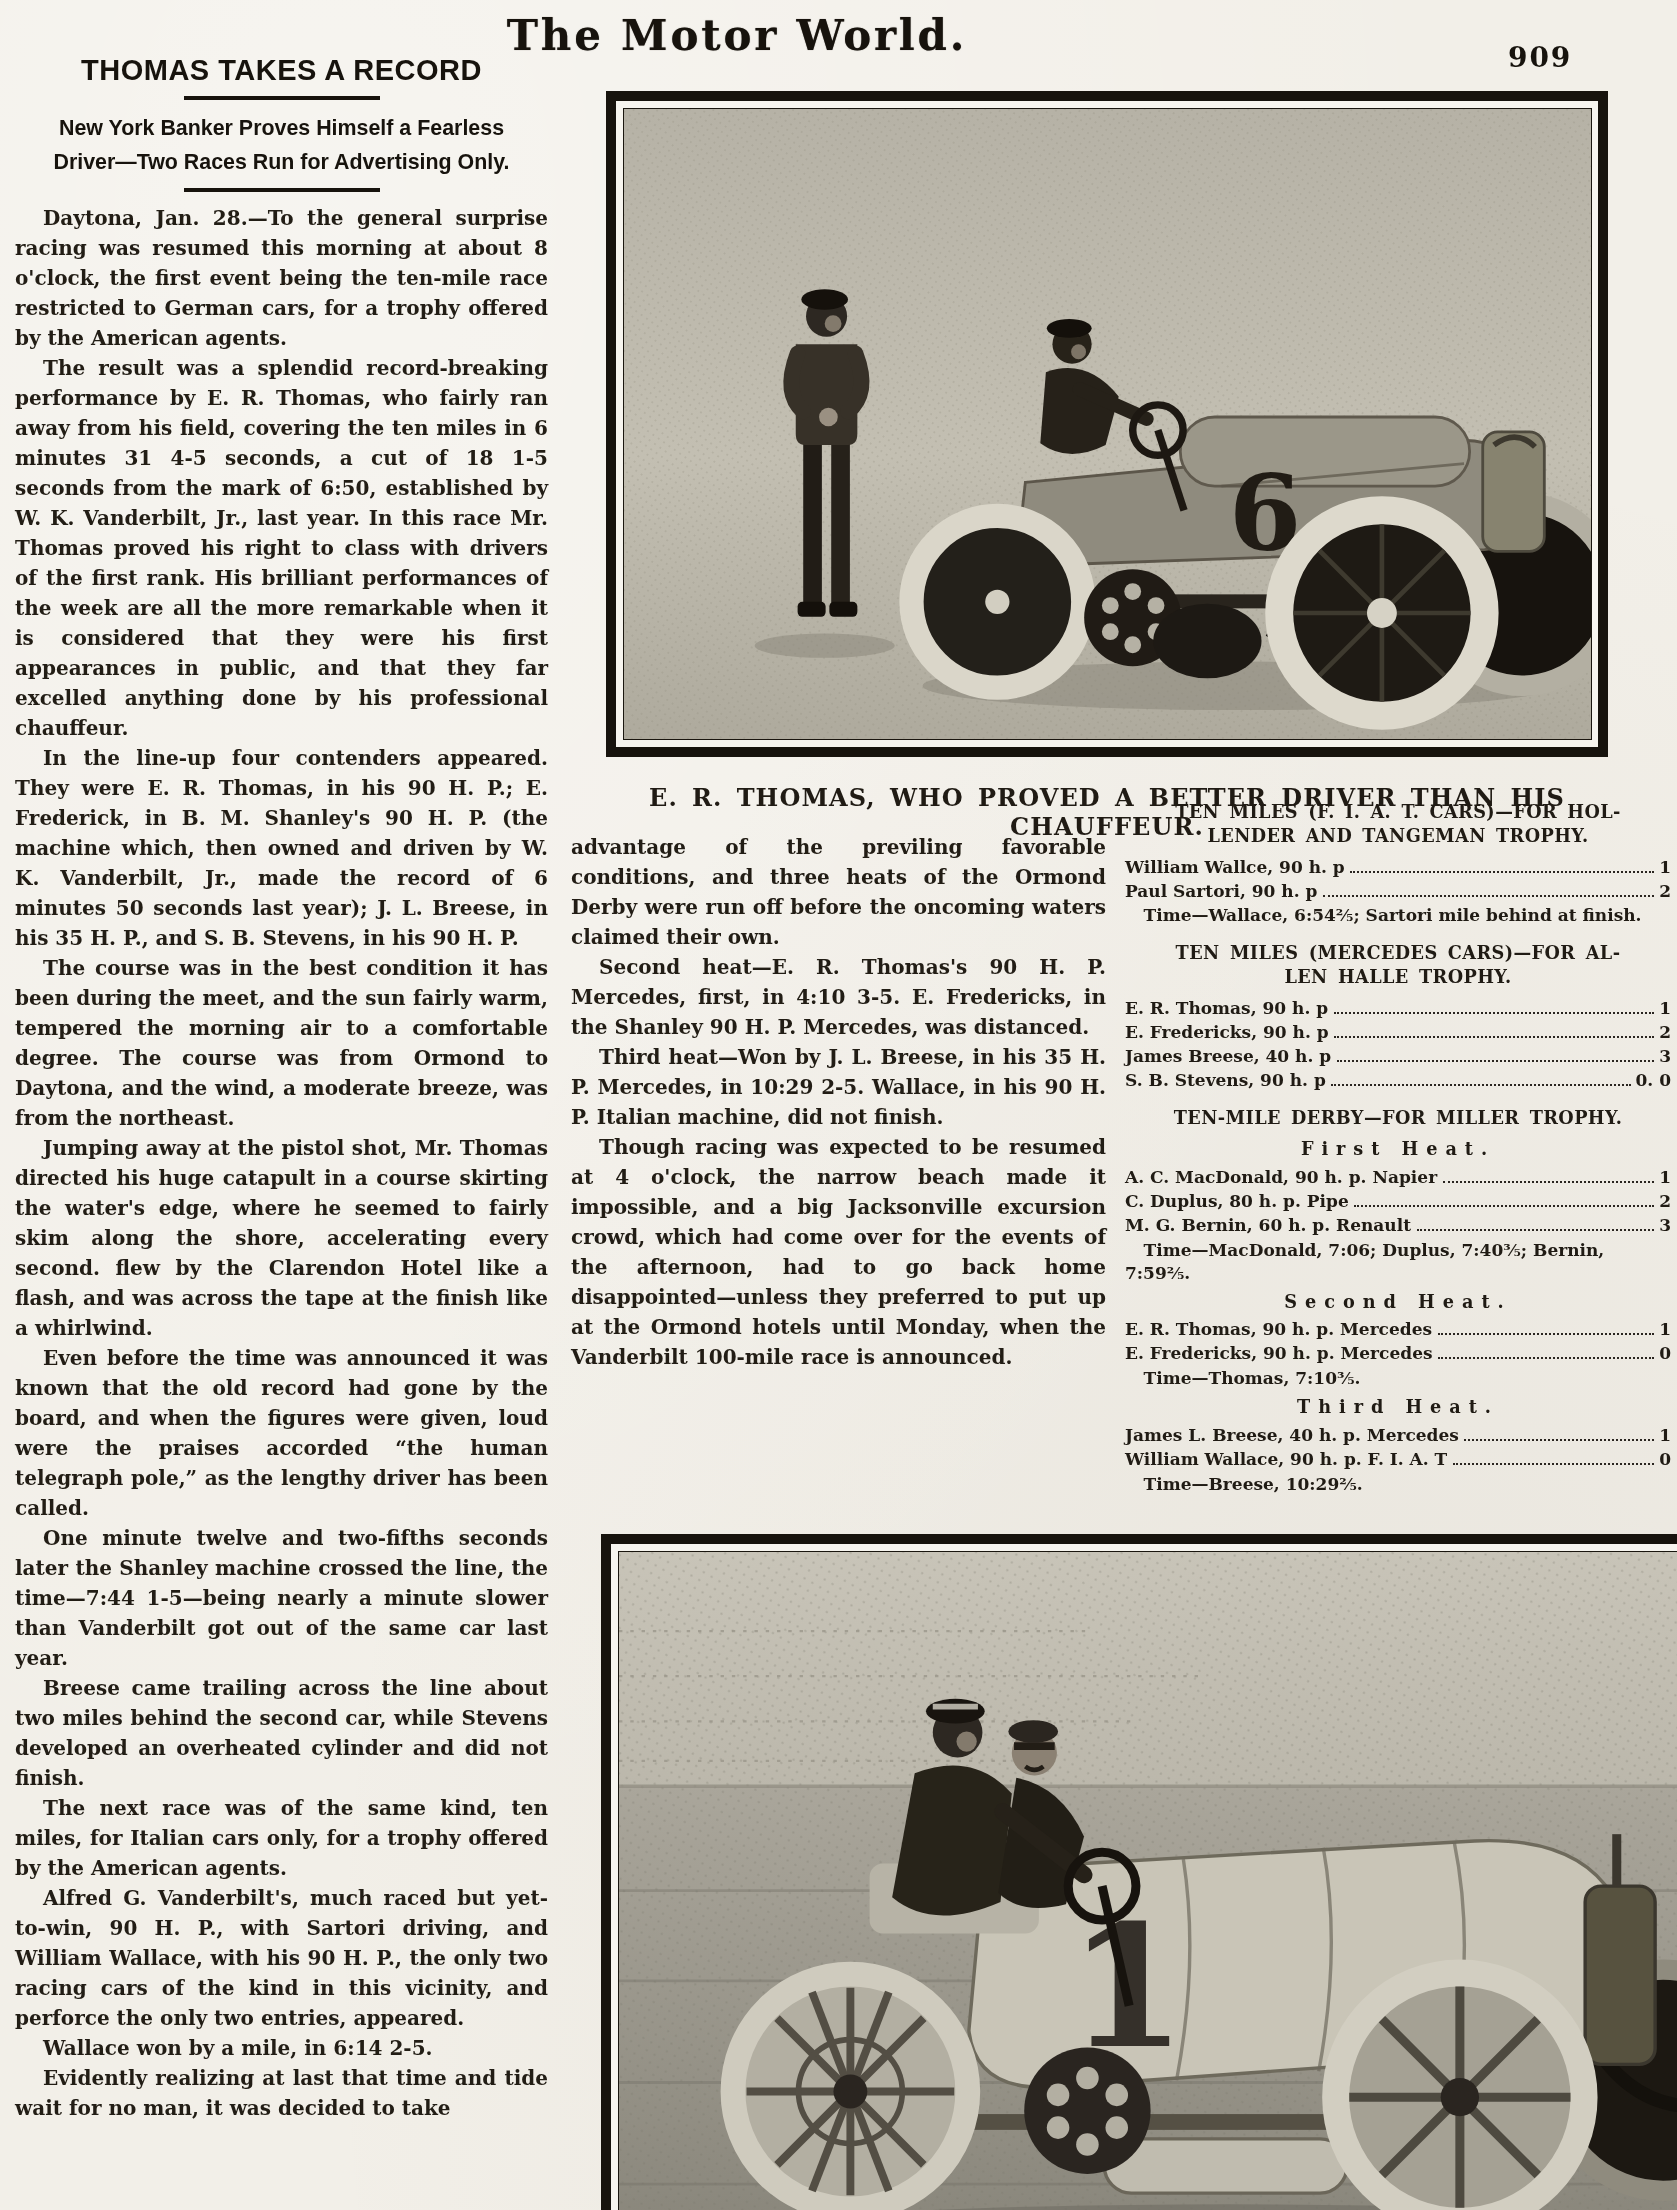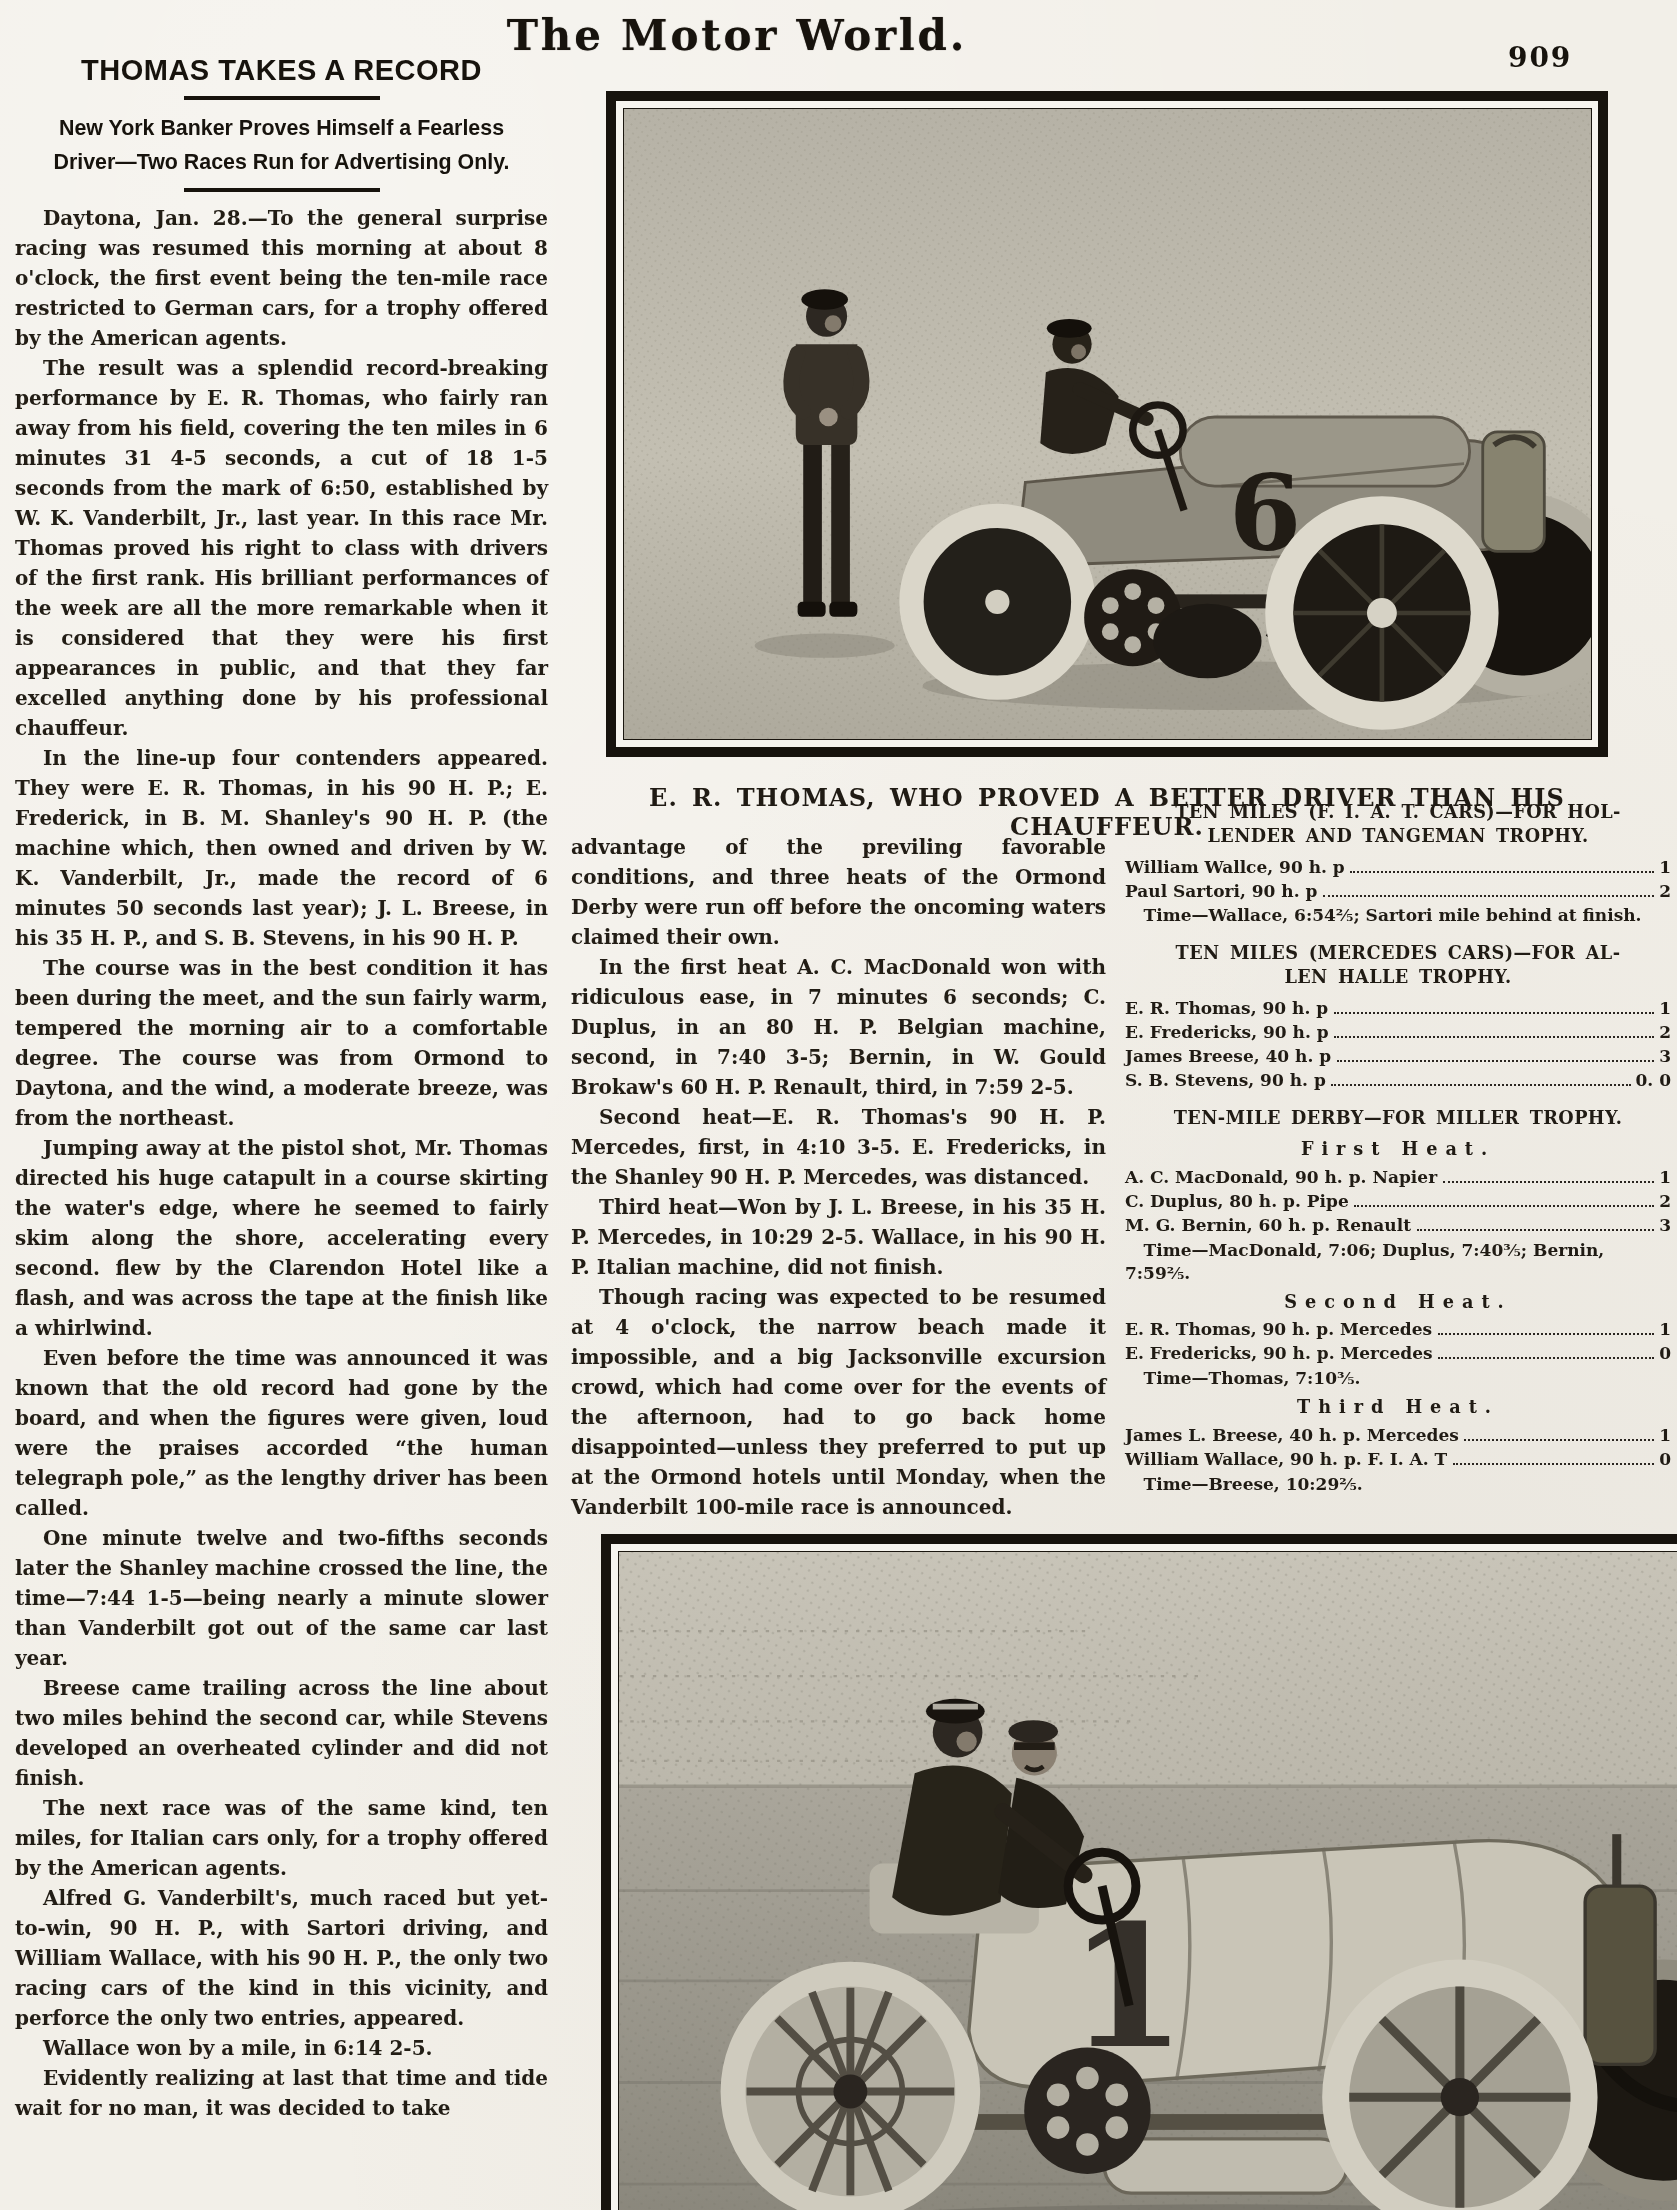--- a/index.html
+++ b/index.html
@@ -183,21 +183,20 @@
             <circle cx="812" cy="540" r="16" fill="#d6d2c5"></circle>
           </g>
         </svg>
       </div>
     </div>
     <figcaption>E. R. THOMAS, WHO PROVED A BETTER DRIVER THAN HIS CHAUFFEUR.</figcaption>
   </figure>
 
   <section class="mid-col body-text">
     <p style="text-indent:0">advantage of the previling favorable conditions, and three heats of the Ormond Derby were run off before the oncoming waters claimed their own.</p>
-    <p>In the first heat A. C. MacDonald won with ridiculous ease, in 7 minutes 6 seconds; C. Duplus, in an 80 H. P. Belgian machine, second, in 7:40 3-5; Bernin, in W. Gould Brokaw's 60 H. P. Renault, third, in 7:59 2-5.</p>
     <p>Second heat—E. R. Thomas's 90 H. P. Mercedes, first, in 4:10 3-5.  E. Fredericks, in the Shanley 90 H. P. Mercedes, was distanced.</p>
     <p>Third heat—Won by J. L. Breese, in his 35 H. P. Mercedes, in 10:29 2-5.  Wallace, in his 90 H. P. Italian machine, did not finish.</p>
     <p>Though racing was expected to be resumed at 4 o'clock, the narrow beach made it impossible, and a big Jacksonville excursion crowd, which had come over for the events of the afternoon, had to go back home disappointed—unless they preferred to put up at the Ormond hotels until Monday, when the Vanderbilt 100-mile race is announced.</p>
   </section>
 
   <section class="results-col">
 
     <div class="rsection">
       <div class="rheading">
         <div>TEN MILES (F. I. A. T. CARS)—FOR HOL-</div>

